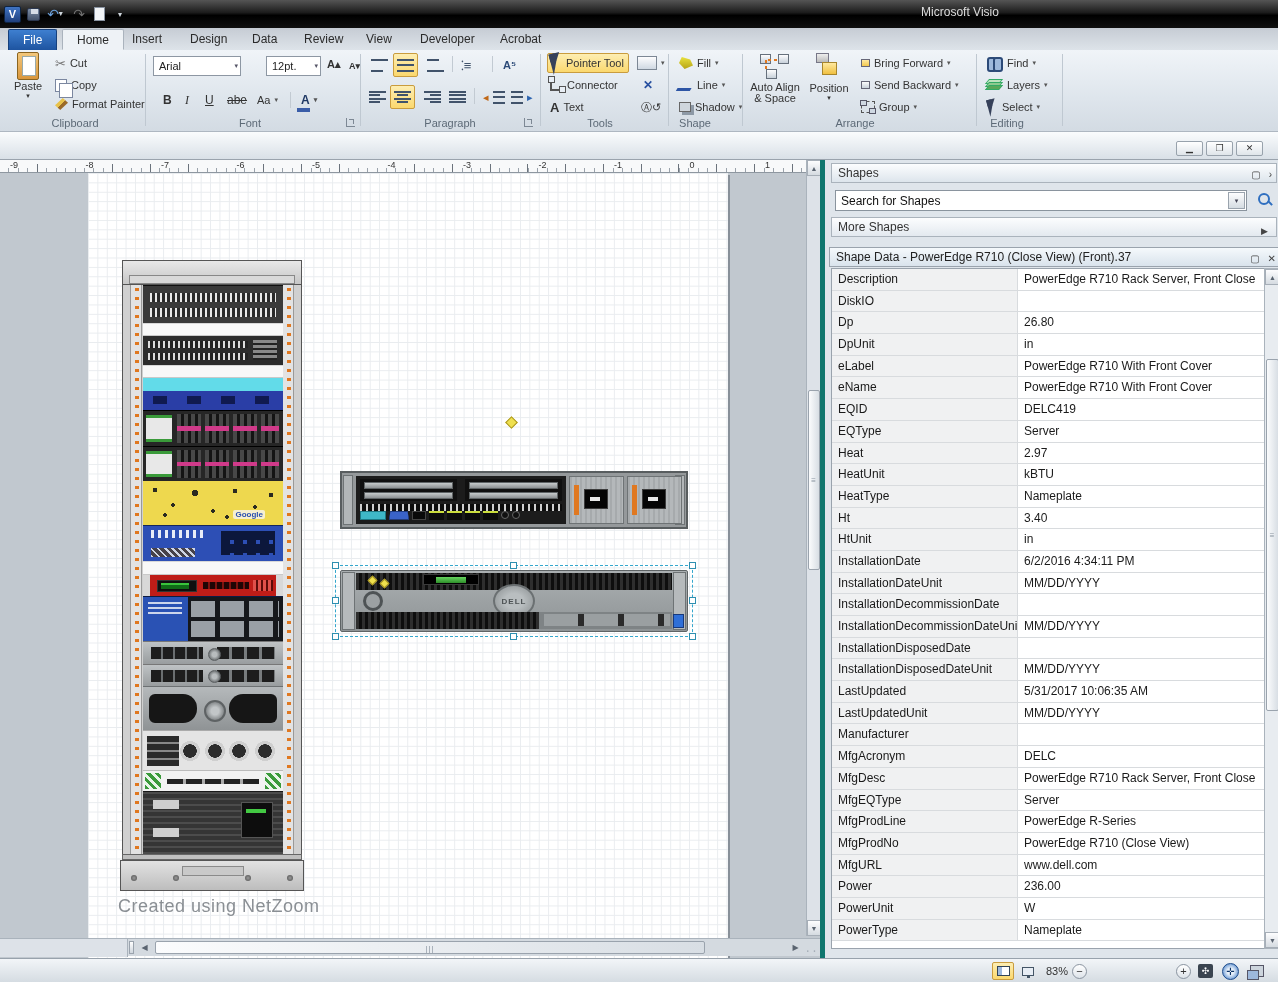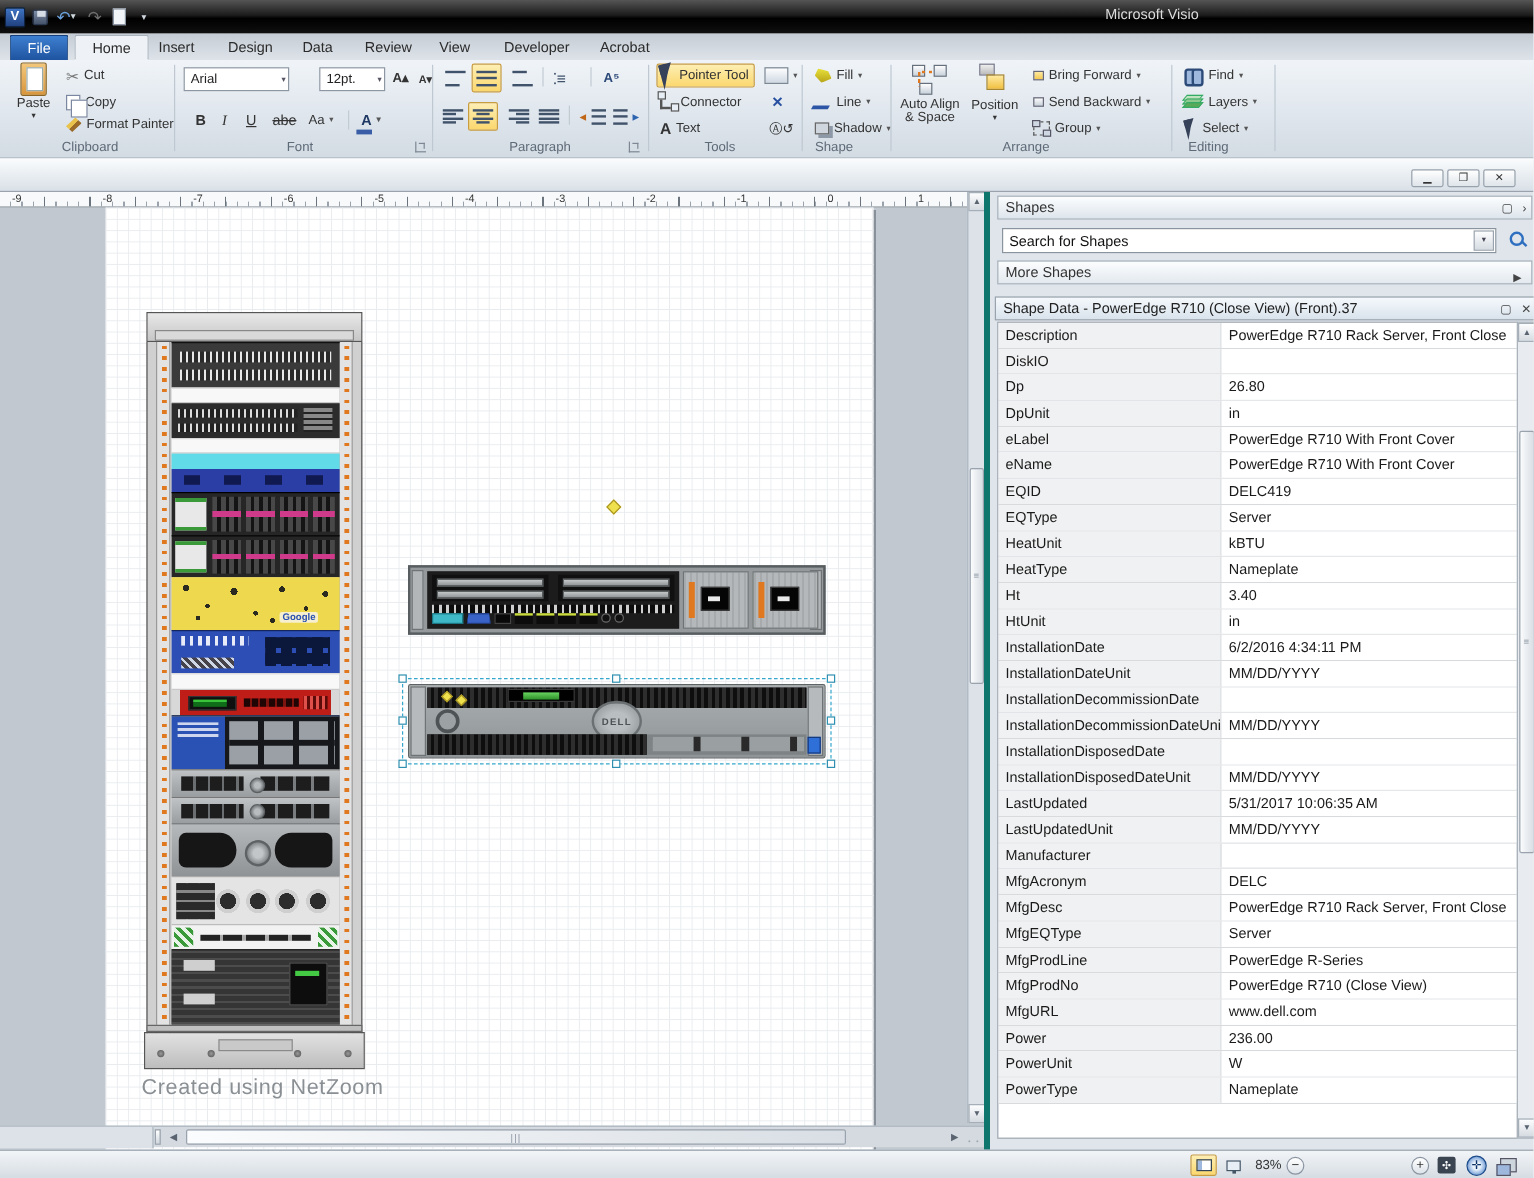--- a/index.html
+++ b/index.html
@@ -746,20 +746,24 @@
           </div>
           <div class="sd-row">
             <div class="sd-label">EQID</div>
             <div class="sd-value">DELC419</div>
           </div>
           <div class="sd-row">
             <div class="sd-label">EQType</div>
             <div class="sd-value">Server</div>
           </div>
           <div class="sd-row">
+            <div class="sd-label">Heat</div>
+            <div class="sd-value">2.97</div>
+          </div>
+          <div class="sd-row">
             <div class="sd-label">HeatUnit</div>
             <div class="sd-value">kBTU</div>
           </div>
           <div class="sd-row">
             <div class="sd-label">HeatType</div>
             <div class="sd-value">Nameplate</div>
           </div>
           <div class="sd-row">
             <div class="sd-label">Ht</div>
             <div class="sd-value">3.40</div>

